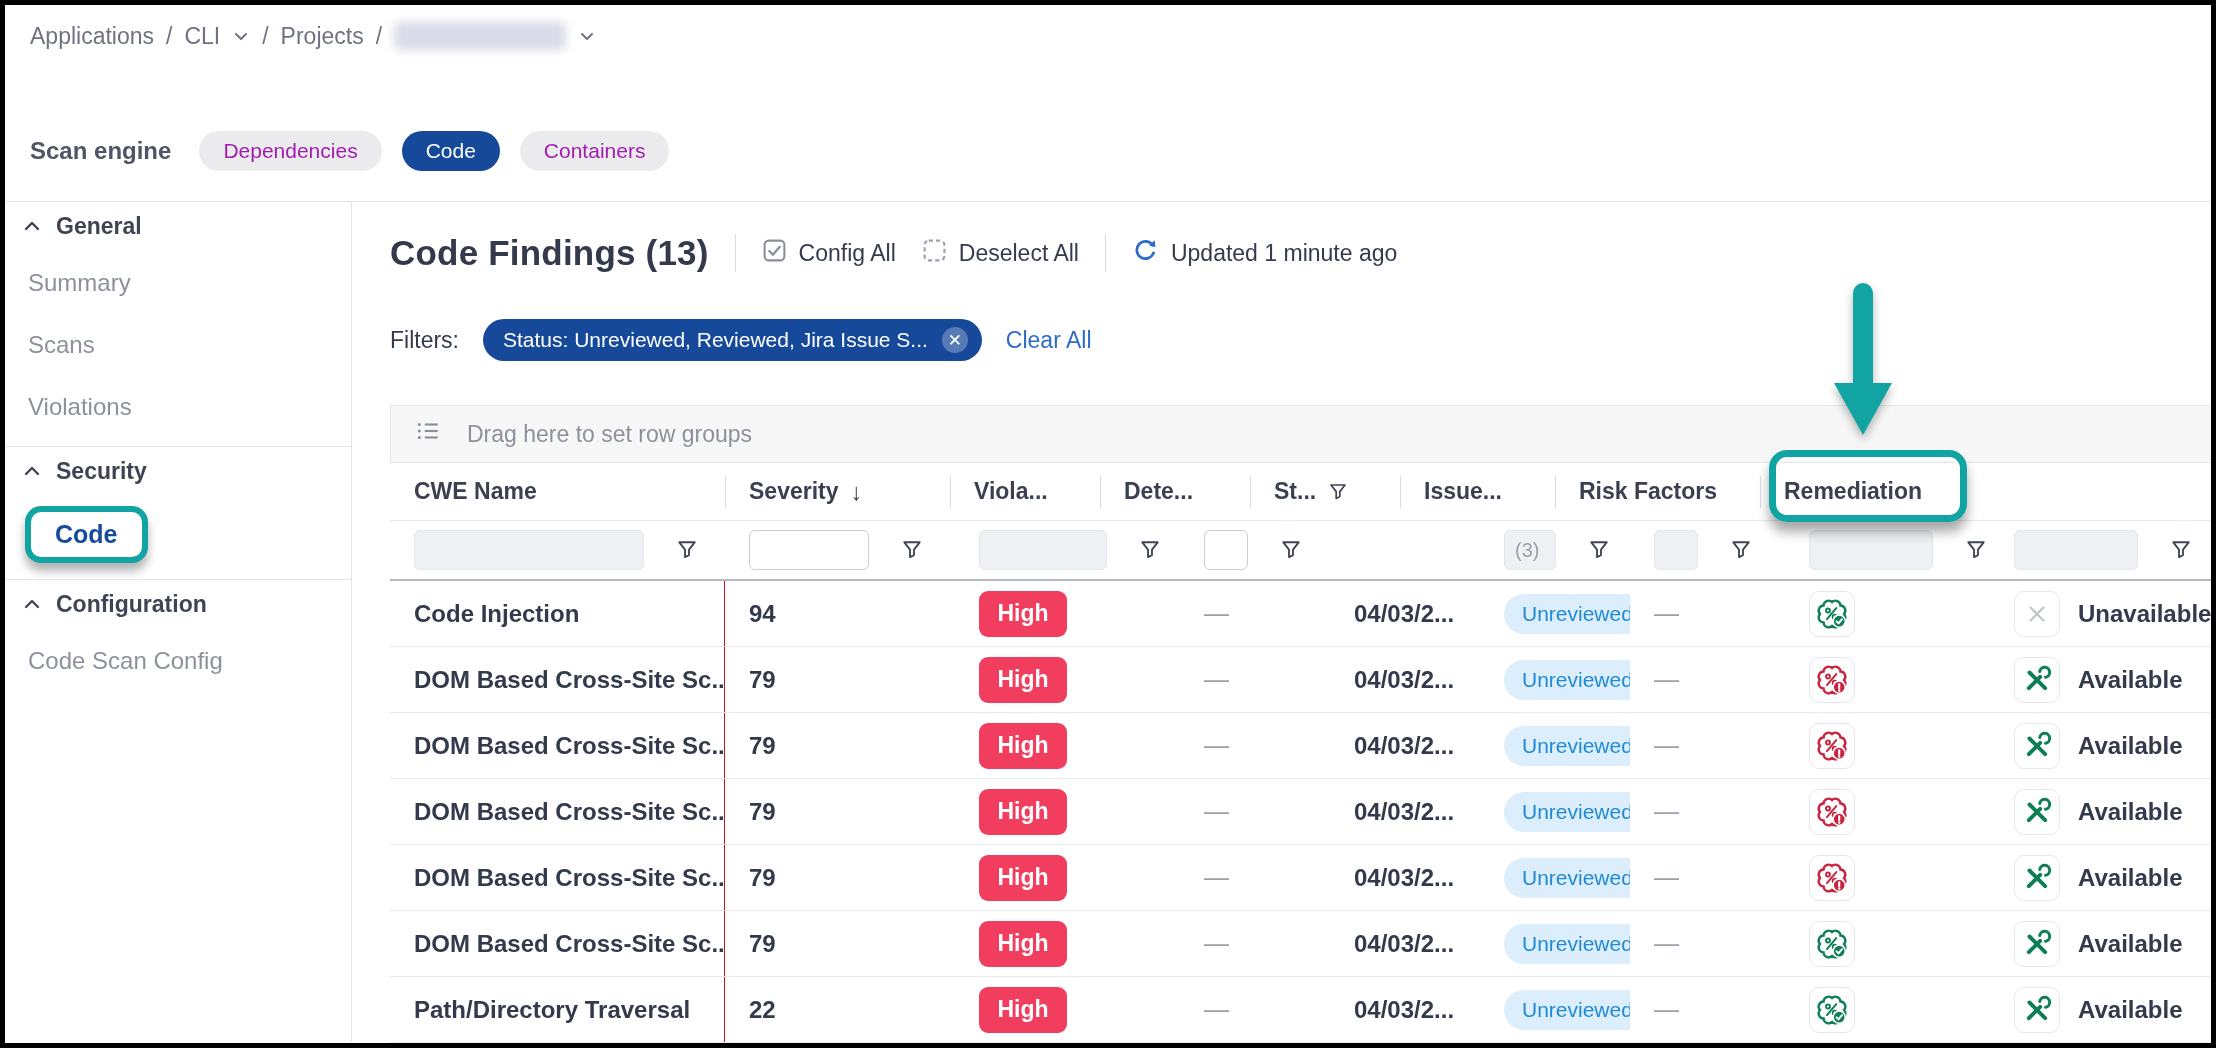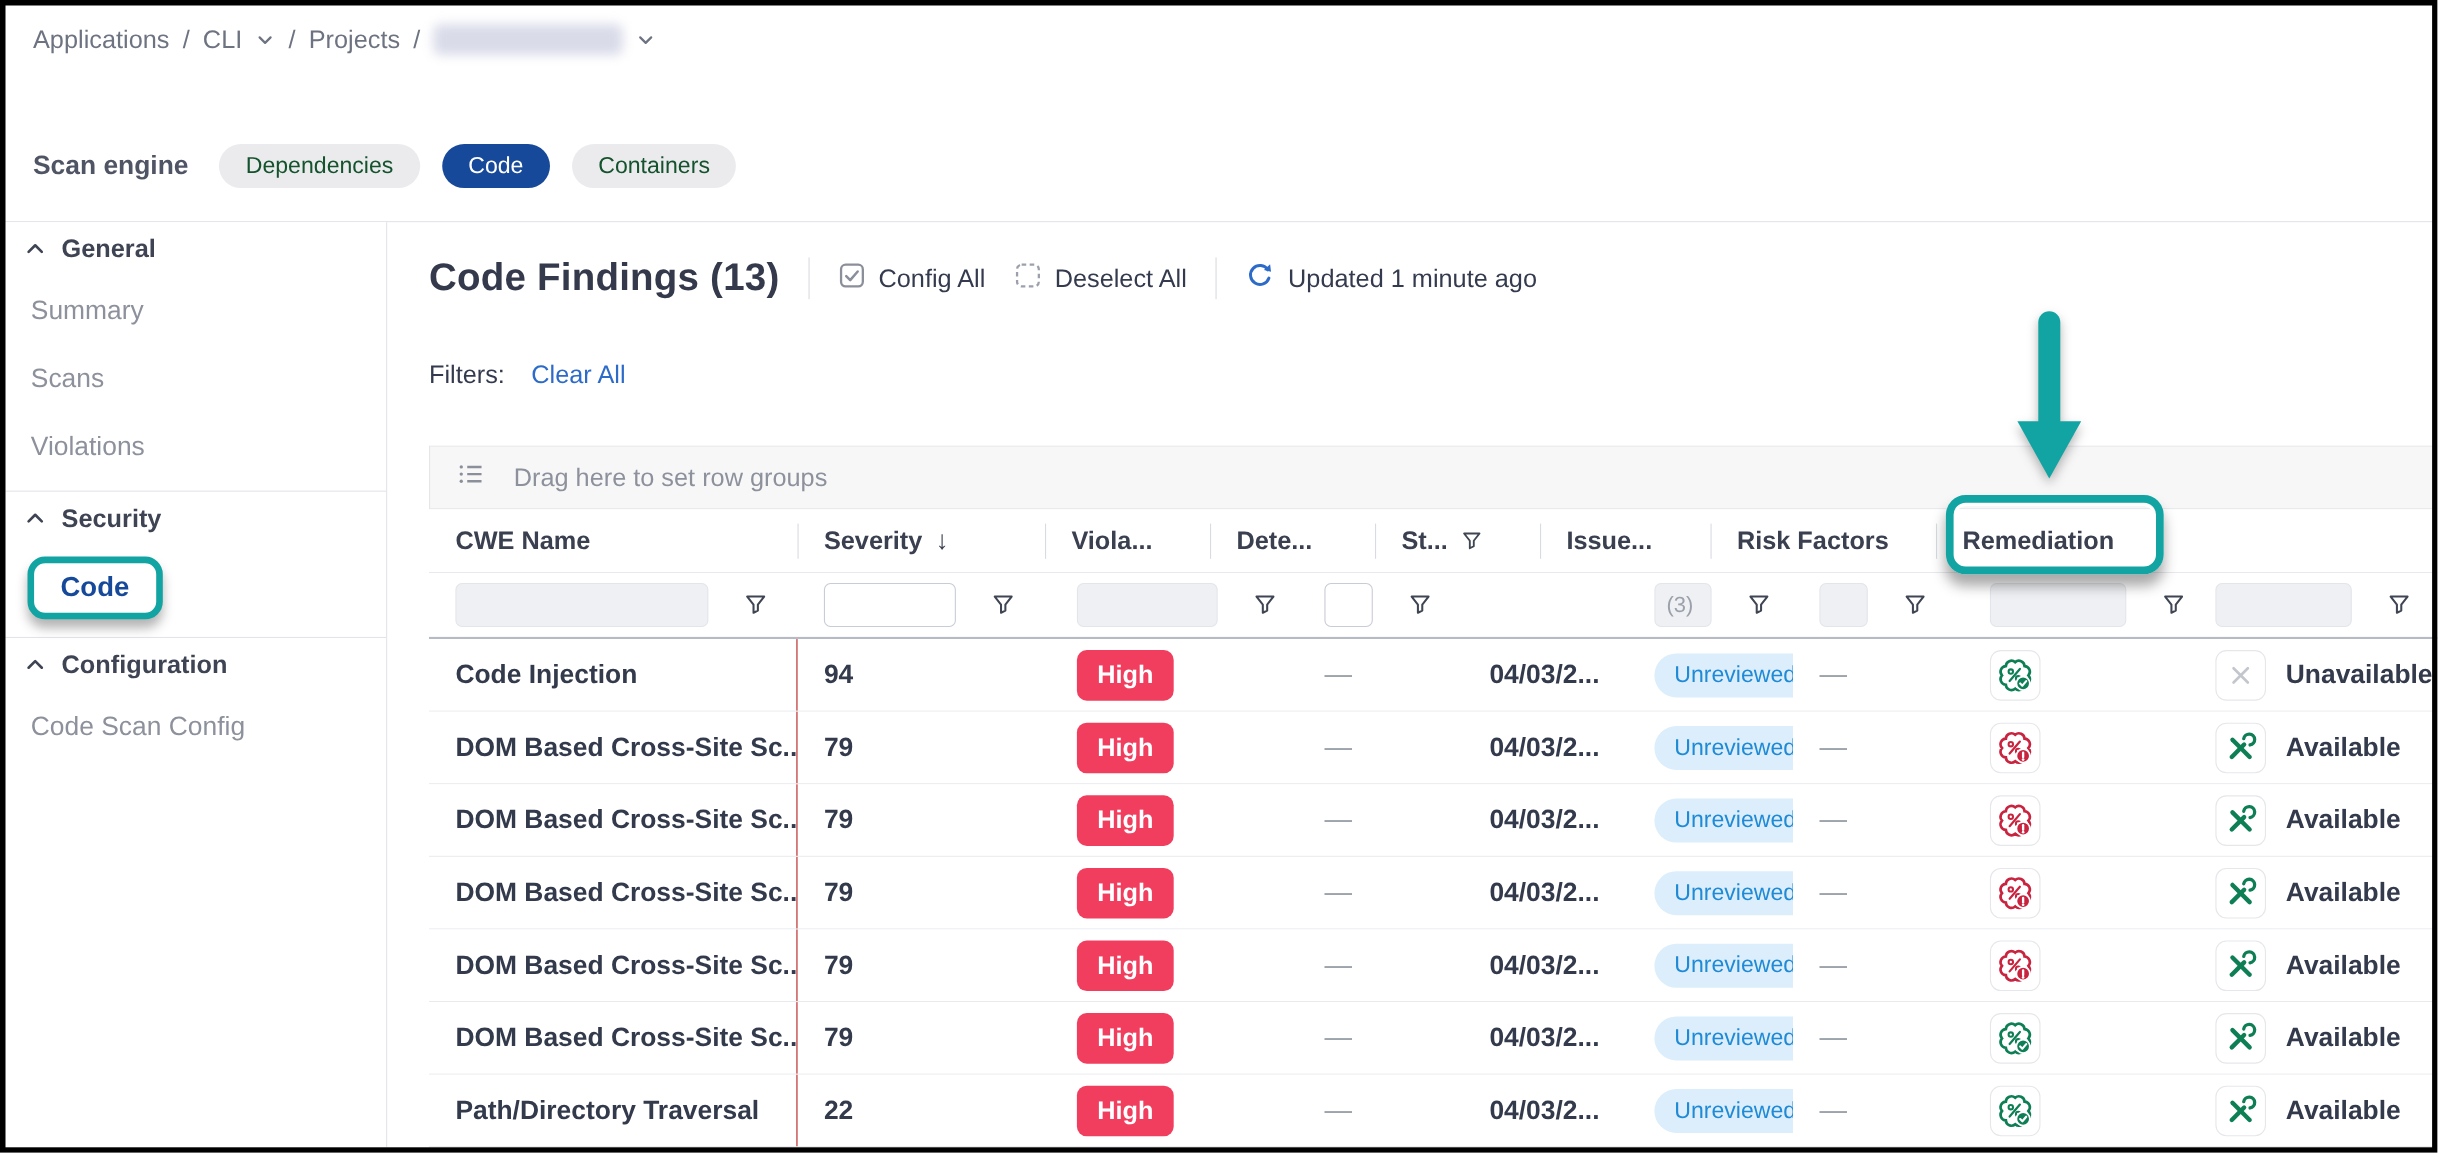--- a/index.html
+++ b/index.html
@@ -22,21 +22,21 @@
   .redact { background:#d9dbe9; border-radius:6px; filter:blur(5px); }
   .redact.bc { width:172px; height:28px; }
   .proj-row { position:absolute; left:16px; top:88px; display:flex; align-items:center; gap:26px; }
   .redact.name { width:258px; height:44px; }
   .proj-badge { background:#8e9097; color:#fff; font-weight:700; font-size:23px;
     padding:6px 18px; border-radius:7px; }
   .engine-row { position:absolute; left:30px; top:130px; height:42px; display:flex; align-items:center; gap:20px; }
   .engine-label { font-size:24px; font-weight:700; color:#4f5564; margin-right:8px; }
   .pill { height:40px; border-radius:20px; padding:0 24px; display:inline-flex; align-items:center;
     font-size:21px; border:none; cursor:pointer; font-family:inherit; }
-  .pill.off { background:#ebebee; color:#14532d; }
+  .pill.off { background:#ebebee; color:#a21caf; }
   .pill.on  { background:#17499a; color:#fff; }
   .top-divider { position:absolute; left:0; right:0; top:201px; border-top:1px solid #e2e4e9; }
 
   
   .sidebar { position:absolute; left:5px; top:202px; bottom:5px; width:347px; background:#fff;
     border-right:1px solid #e2e4e9; padding-top:6px; }
   .side-sec-h { display:flex; align-items:center; gap:14px; height:36px; padding-left:17px;
     font-size:23px; font-weight:700; color:#3e4453; margin-bottom:8px; cursor:pointer; }
   .side-item { height:62px; display:flex; align-items:center; padding-left:23px;
     font-size:24px; color:#8d919c; cursor:pointer; }
@@ -216,20 +216,24 @@
             <path d="M20.8 15.2 A8.3 8.3 0 1 1 19.9 8" fill="none" stroke="#2d6bc9" stroke-width="2.6" stroke-linecap="round"></path>
             <polygon points="21.8,3.2 22.6,9.6 16.4,8.2" fill="#2d6bc9"></polygon>
           </svg>
       </span>
       <span>Updated 1 minute ago</span>
     </button>
   </div>
 
   <div class="filters-row">
     <span class="filters-label">Filters:</span>
+    <button class="filter-chip">
+      <span>Status: Unreviewed, Reviewed, Jira Issue S...</span>
+      <span class="chip-x">✕</span>
+    </button>
     <button class="clear-all">Clear All</button>
   </div>
 
   <div class="grid">
     <div class="grid-inner">
       <div class="drag-bar">
         <span>
           <svg width="26" height="26" viewBox="0 0 24 24">
               <circle cx="4" cy="6" r="1.4" fill="#8b8f9a"></circle>
               <circle cx="4" cy="12" r="1.4" fill="#8b8f9a"></circle>

